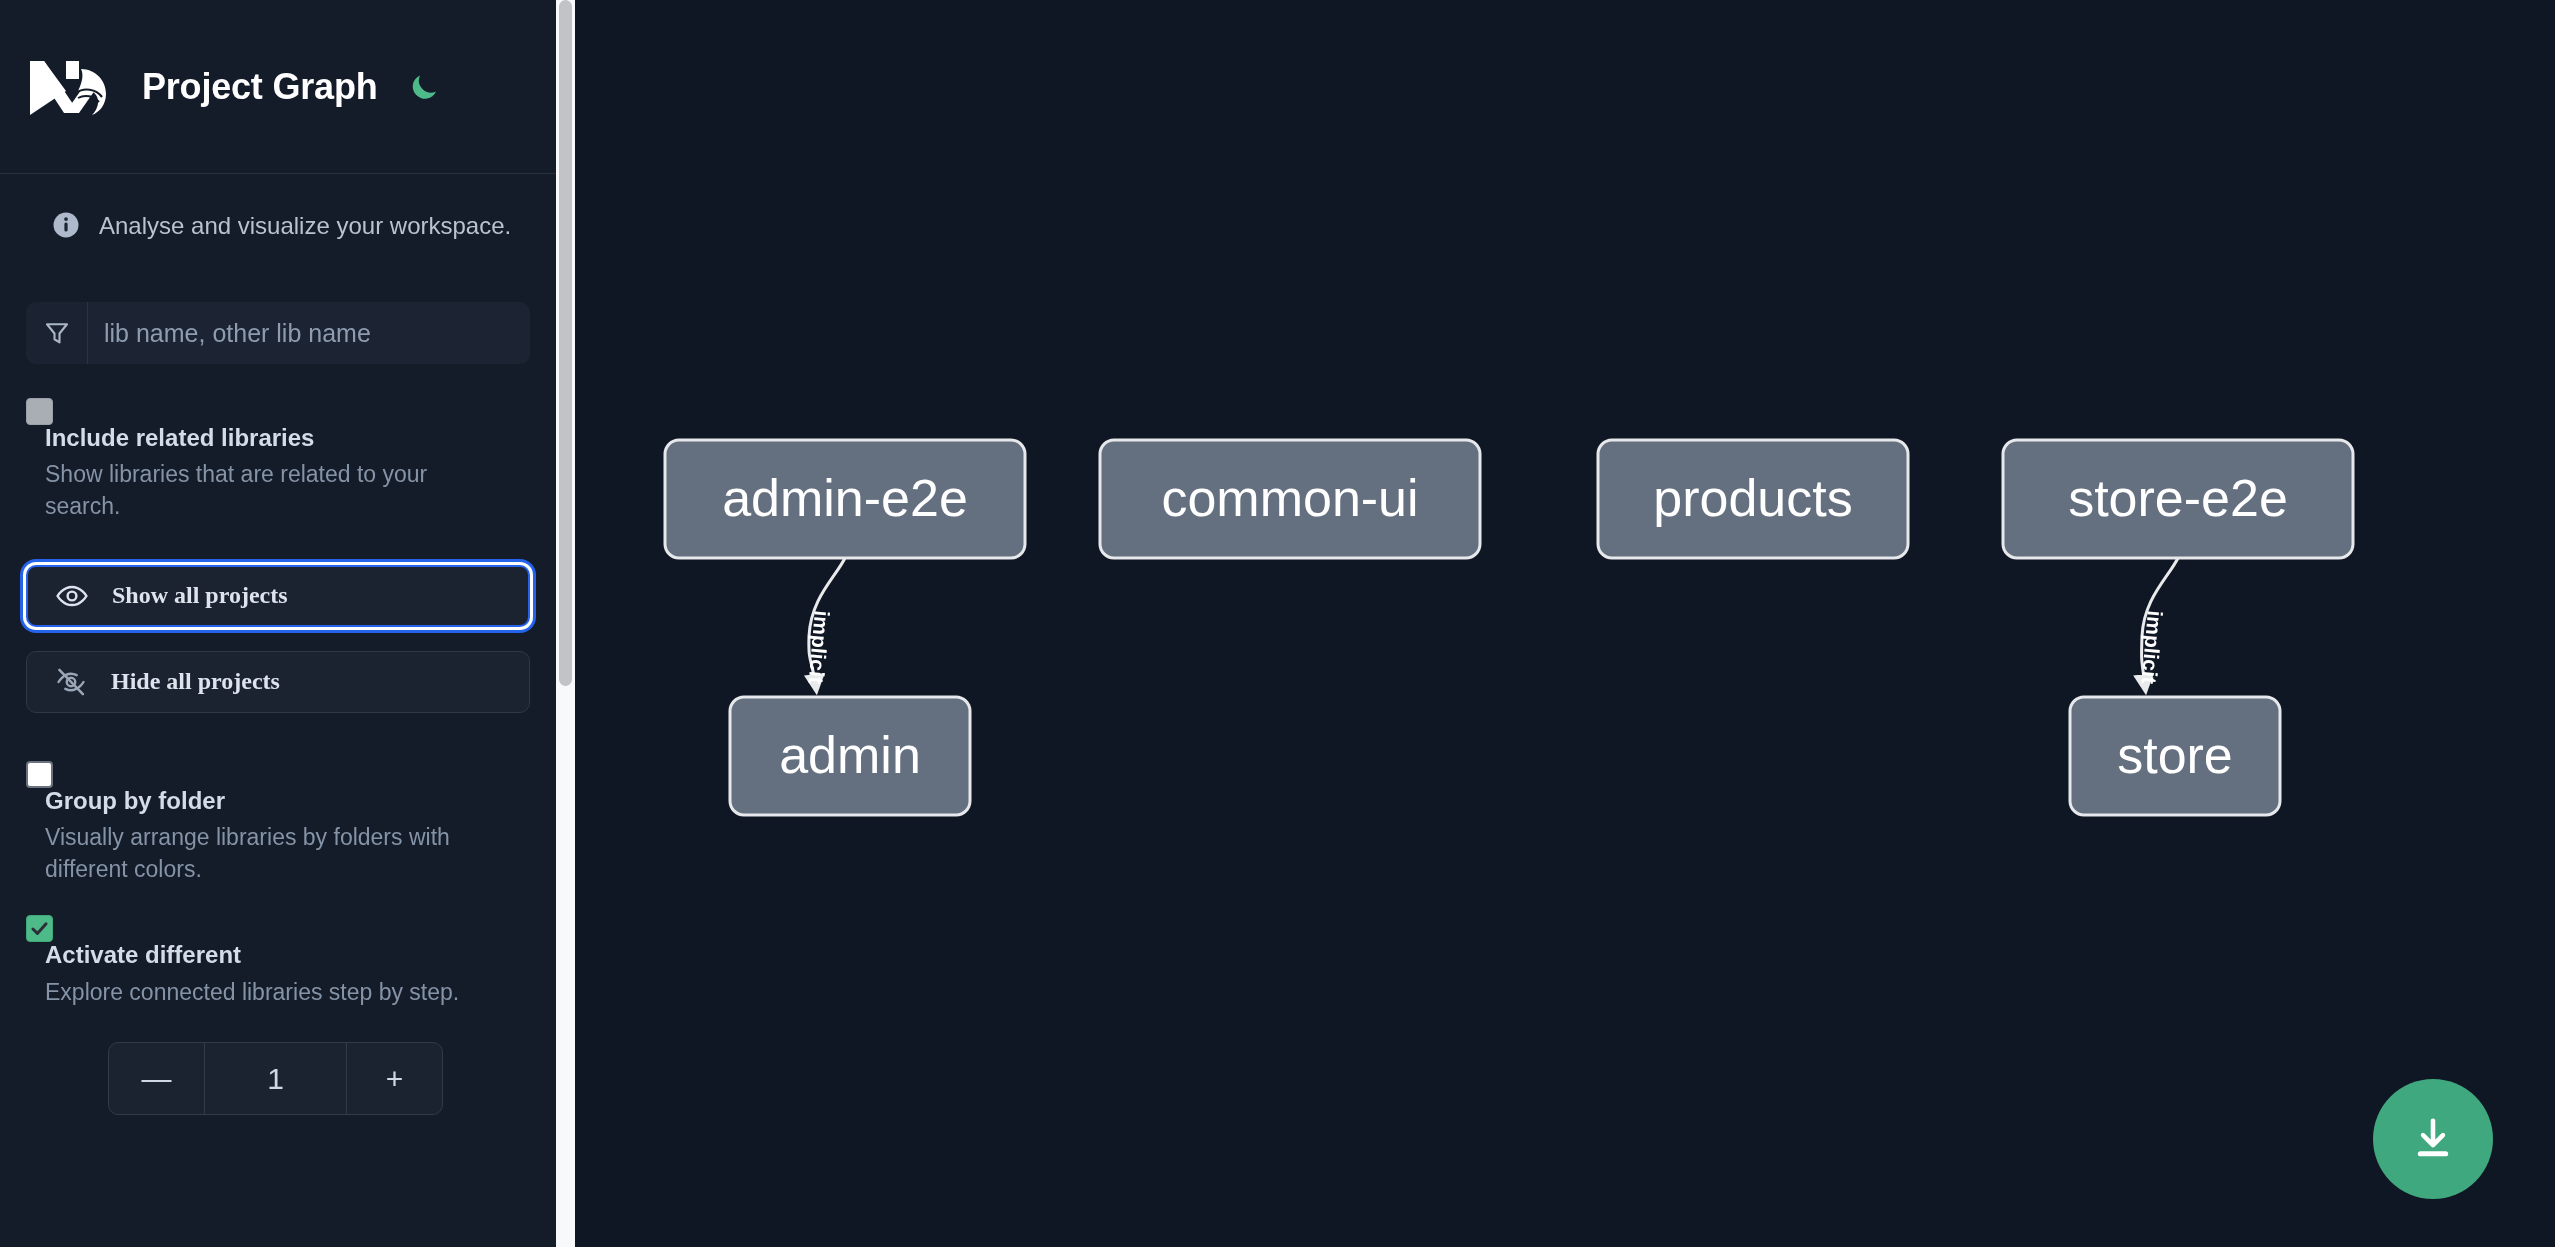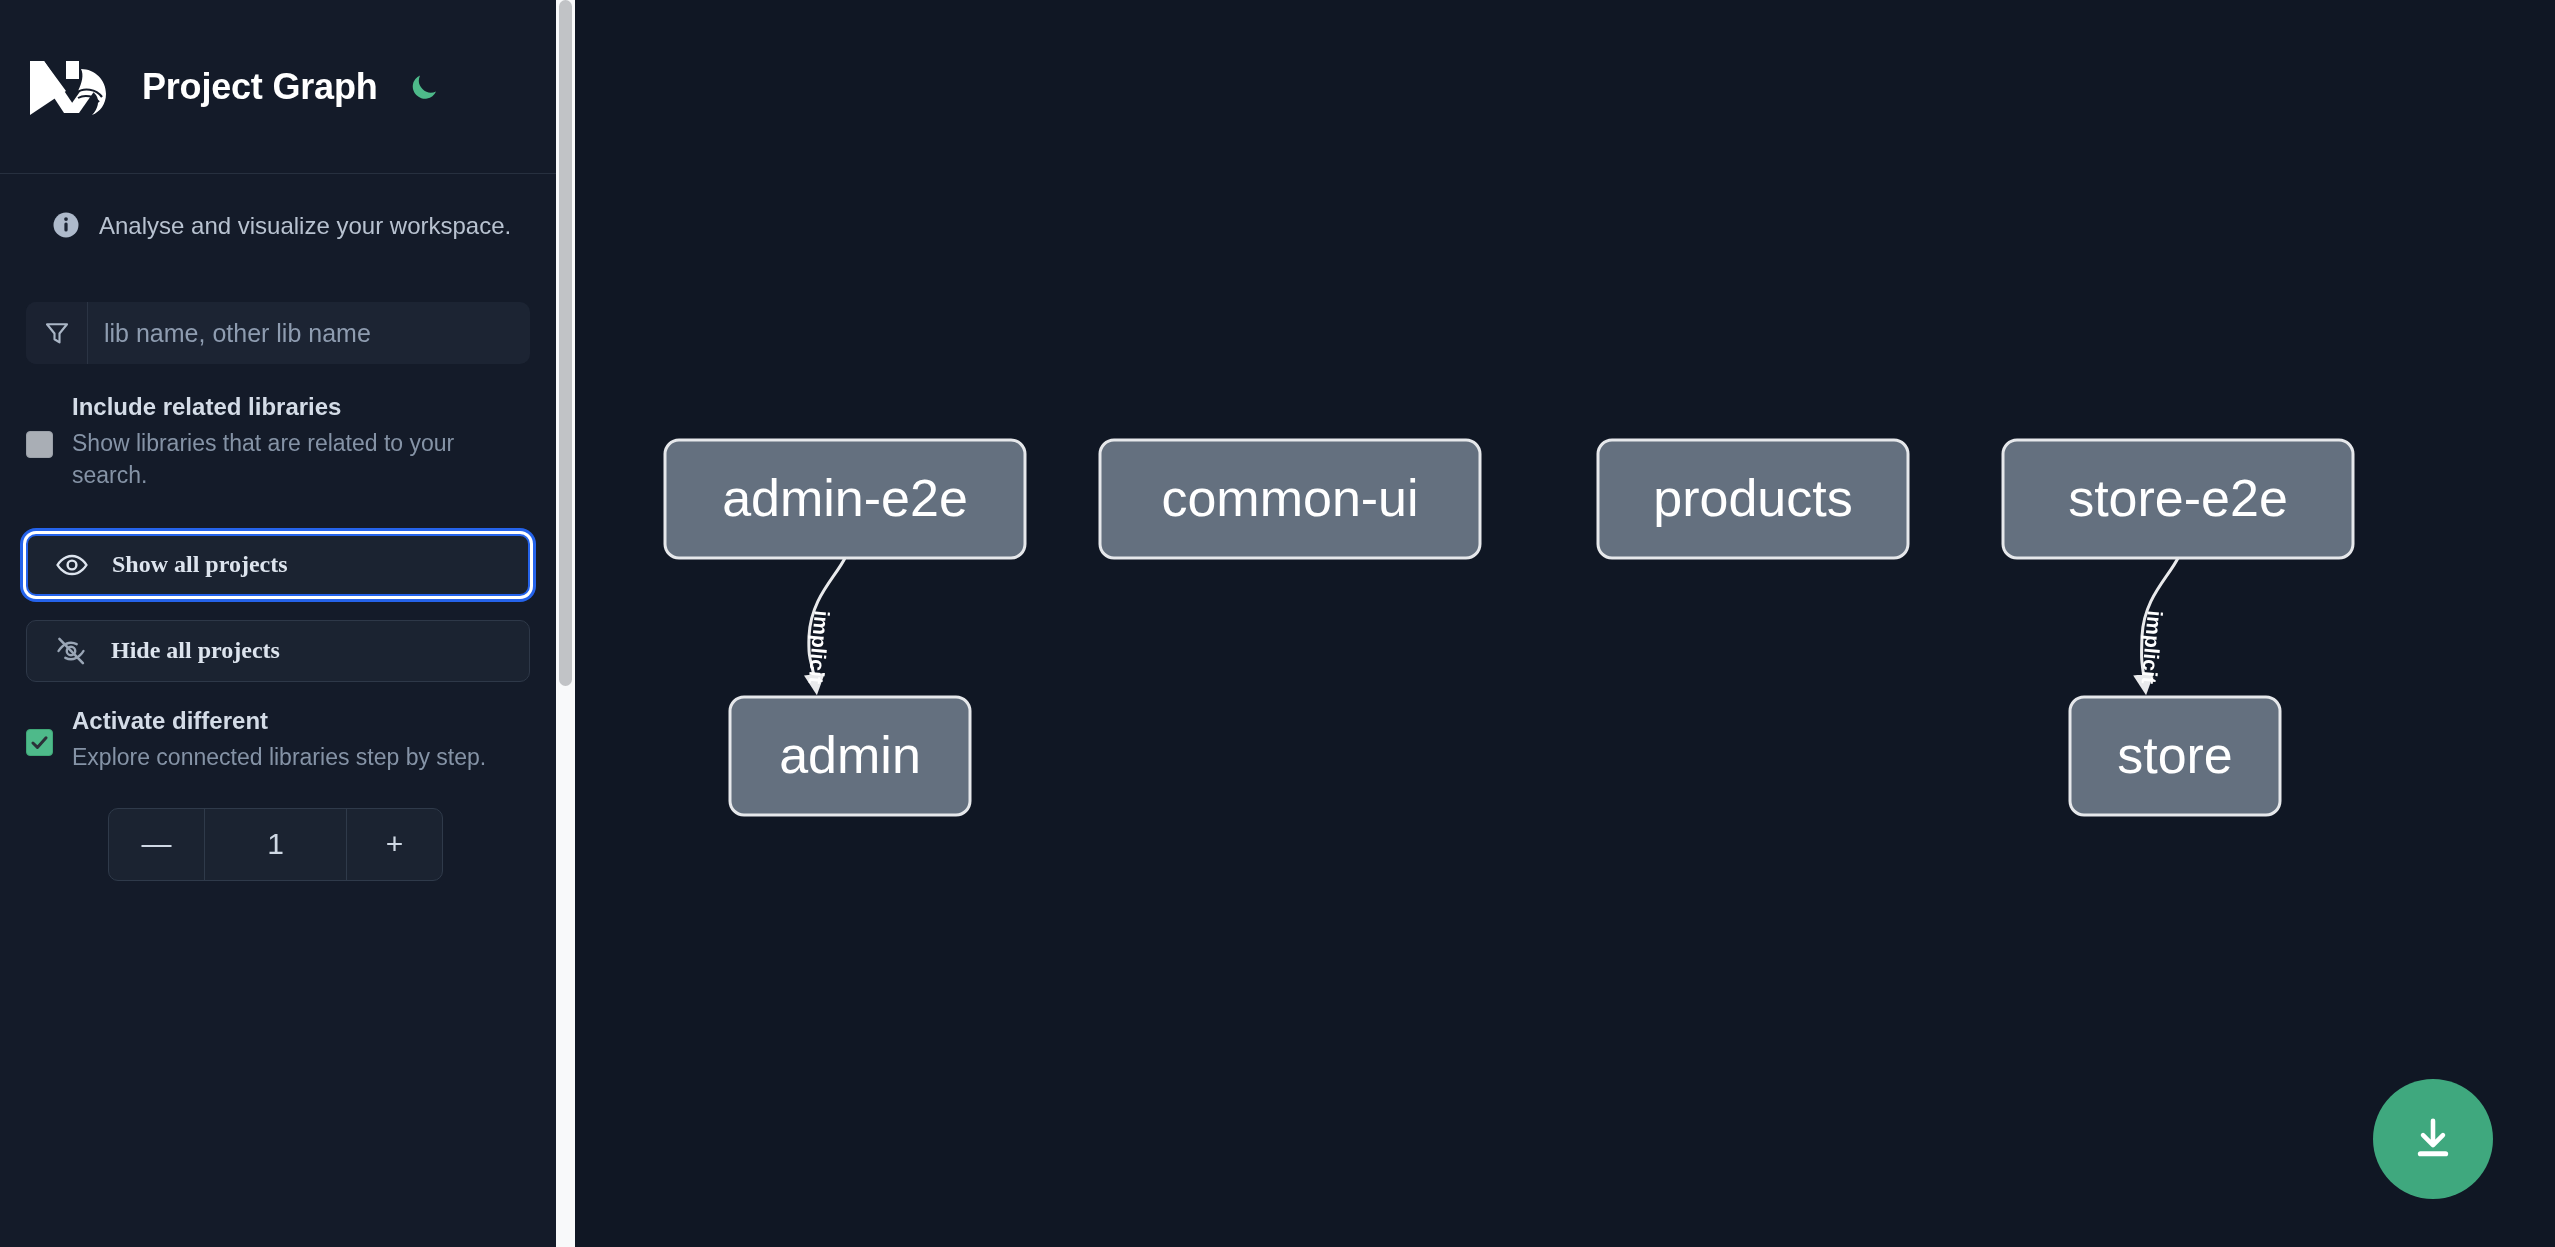--- a/index.html
+++ b/index.html
@@ -70,21 +70,21 @@
   }
   .search-input {
     flex: 1; border: 0; outline: none; background: transparent;
     color: #e5ecf5; font-size: 25px;
     font-family: "Liberation Sans", sans-serif;
     padding: 0 16px;
   }
   .search-input::placeholder { color: #8e9cb0; }
 
   
-  .opt-row { display: flex; padding: 0 26px; margin-top: 30px; align-items: center; }
+  .opt-row { display: flex; padding: 0 26px; margin-top: 30px; align-items: flex-start; flex-direction: column; }
   .opt-text { margin-left: 19px; }
   .opt-title { color: #d4dce7; font-size: 24px; font-weight: bold; line-height: 1.05; }
   .opt-desc { color: #8593a6; font-size: 23px; line-height: 1.38; margin-top: 9px; max-width: 448px; }
 
   .cbx { width: 27px; height: 27px; flex:none; margin-top: 4px; border-radius: 4px; cursor: pointer; }
   .cbx-gray  { background: #a9aeb5; border: 1px solid #9aa0a8; }
   .cbx-white { background: #ffffff; border: 2px solid #6b7280; }
   .cbx-green { background: #4eba8a; border: 1px solid #3fa877; position: relative; }
   .cbx-green svg { position:absolute; left:2px; top:2px; }
 
@@ -230,20 +230,27 @@
         <span class="bicon">
           <svg width="34" height="34" viewBox="0 0 24 24">
             <path d="M3.2 12S6.6 6.2 12 6.2c1.5 0 2.8.4 4 1M20.8 12S17.4 17.8 12 17.8c-1.5 0-2.8-.4-4-1" fill="none" stroke="#9aa6b6" stroke-width="1.7" stroke-linecap="round"></path>
             <circle cx="12" cy="12" r="3" fill="none" stroke="#9aa6b6" stroke-width="1.7"></circle>
             <line x1="3.8" y1="3.4" x2="20.4" y2="20.6" stroke="#9aa6b6" stroke-width="1.8" stroke-linecap="round"></line>
           </svg>
         </span>
         <span>Hide all projects</span>
       </div>
 
+      <div class="opt-row" style="margin-top:44px">
+        <span class="cbx cbx-white"></span>
+        <span class="opt-text">
+          <span class="opt-title">Group by folder</span>
+          <div class="opt-desc">Visually arrange libraries by folders with different colors.</div>
+        </span>
+      </div>
 
       <div class="opt-row" style="margin-top:26px">
         <span class="cbx cbx-green">
           <svg width="21" height="21" viewBox="0 0 24 24">
             <path d="M4.5 12.6 L9.6 17.6 L19.5 6.6" fill="none" stroke="#2b3038" stroke-width="3.4" stroke-linecap="round" stroke-linejoin="round"></path>
           </svg>
         </span>
         <span class="opt-text">
           <span class="opt-title">Activate different</span>
           <div class="opt-desc">Explore connected libraries step by step.</div>

